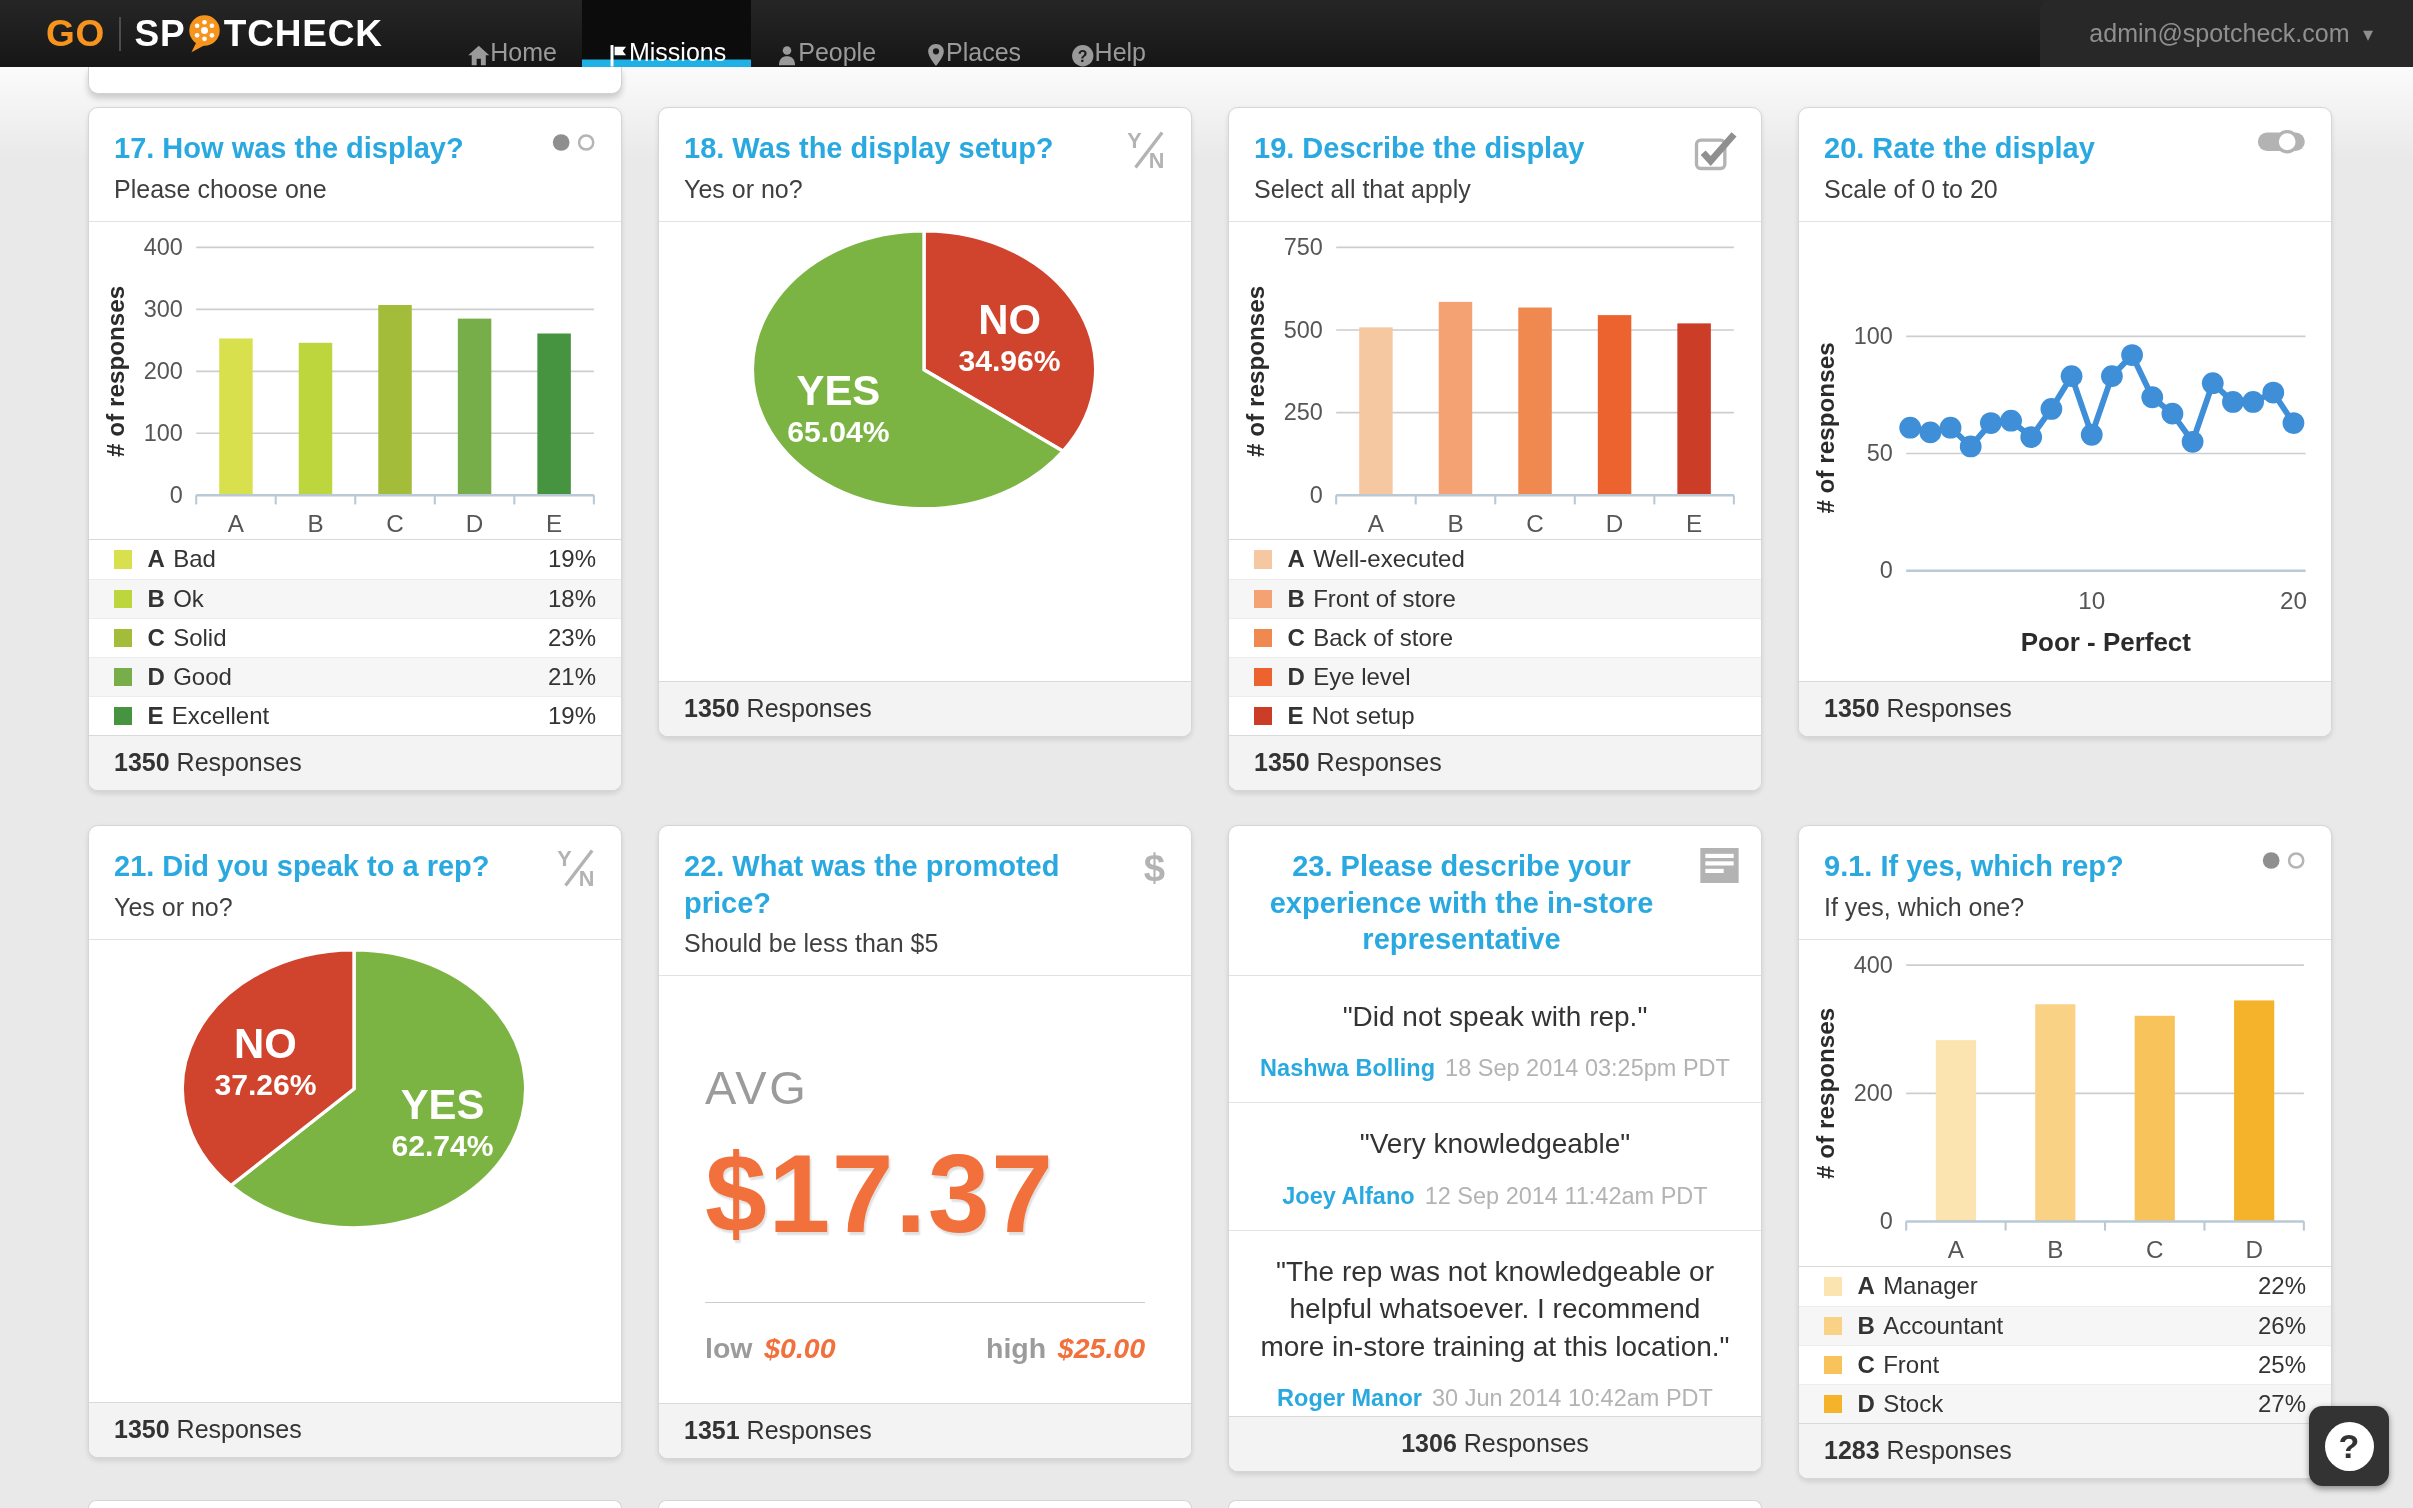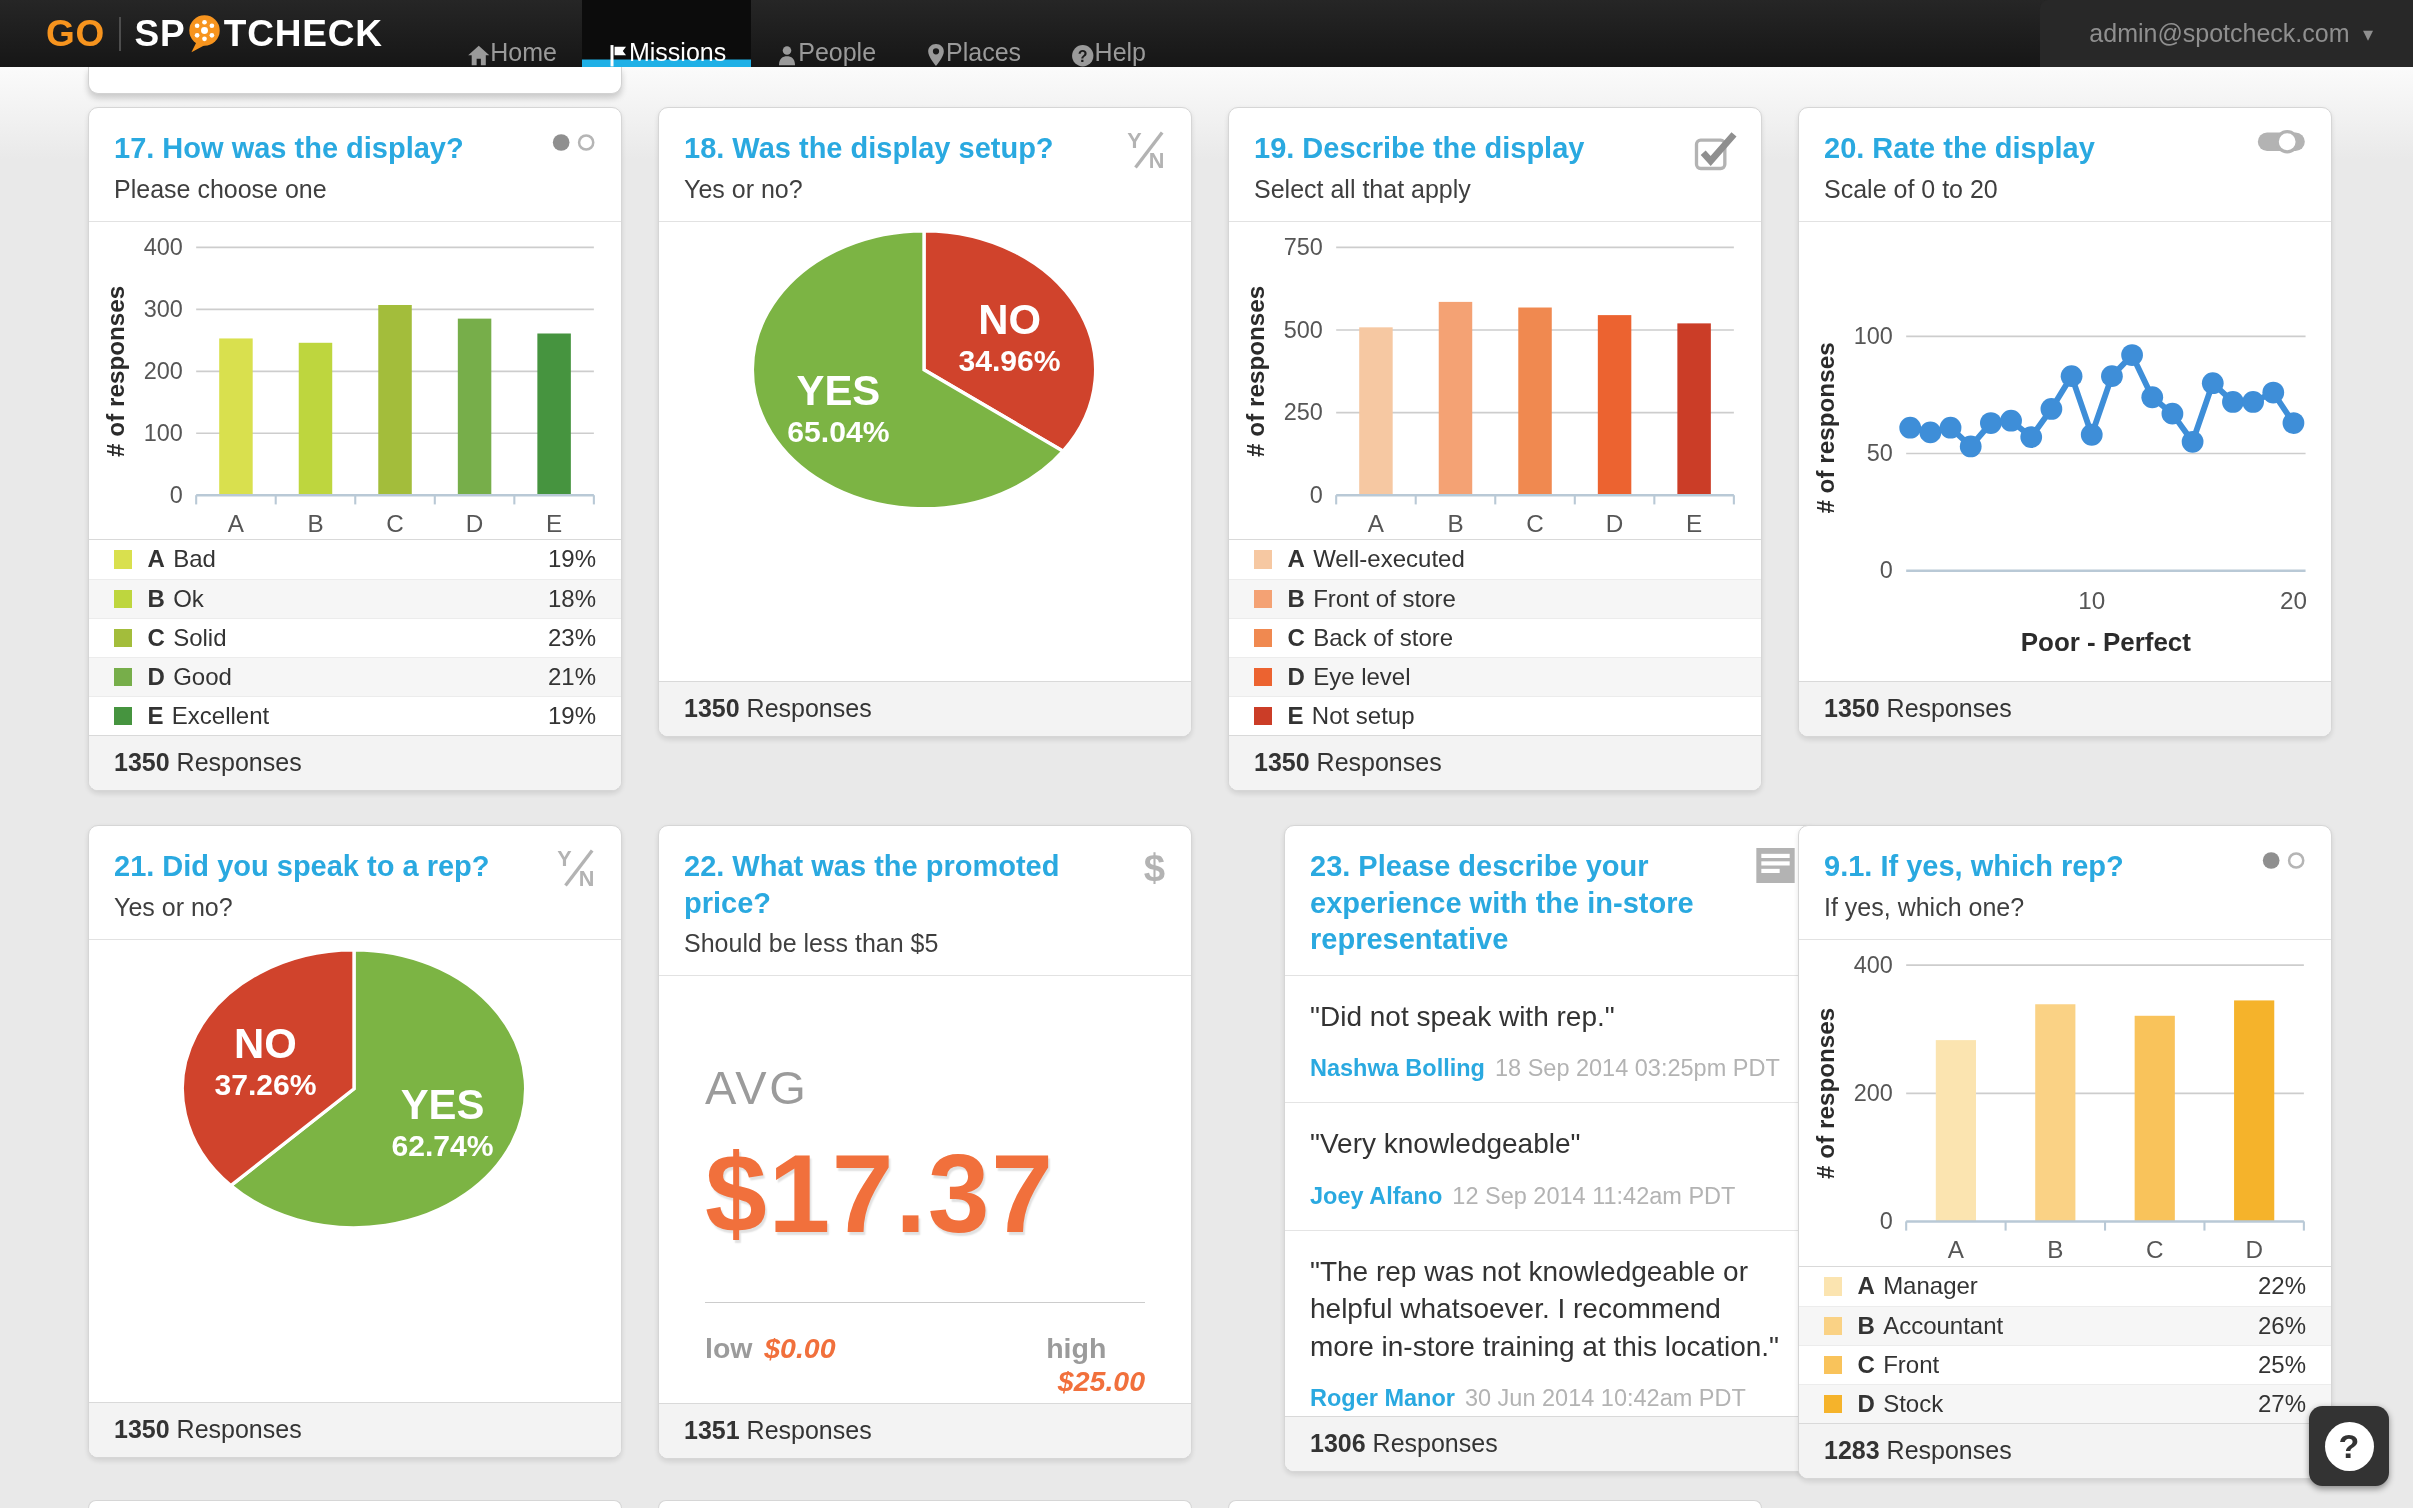--- a/index.html
+++ b/index.html
@@ -51,21 +51,21 @@
 
   
   .price-body { flex:1; padding:0 46px; }
   .avg-label { margin-top:84px; color:#9b9b9b; font-size:47px; letter-spacing:2.5px; }
   .avg-value { margin-top:15px; color:#f1703c; font-size:111px; font-weight:bold;
                text-shadow:1.7px 2.5px 1.7px rgba(0,0,0,0.12); letter-spacing:1.7px; }
   .price-hr { border:none; border-top:1.7px solid #cccccc; margin:44px 0 0 0; }
   .lowhigh { display:flex; margin-top:28.5px; font-size:28.5px; }
   .lh-label { color:#9b9b9b; font-weight:bold; }
   .lh-val { color:#f1703c; font-weight:bold; margin-left:11.7px;font-style:italic; }
-  .lh-high { margin-left:auto; display:flex;flex-direction:column; }
+  .lh-high { margin-left:auto; display:flex; }
 
   
   .resp-list { flex:1; display:flex; flex-direction:column; overflow:hidden; }
   .resp { padding:22px 25px 20px 25px; border-bottom:1.7px solid #e4e4e4; }
   .resp:last-child { border-bottom:none; }
   .resp-quote { color:#333; font-size:28px; line-height:1.34; }
   .resp-meta { margin-top:20px; font-size:23.5px; }
   .resp-name { color:#2aa9e0; font-weight:bold; cursor:pointer; }
   .resp-time { color:#b3b3b3; margin-left:10px; }
 
@@ -433,21 +433,21 @@
           <span class="lh-val">$25.00</span>
         </span>
       </div>
     </div>
     <div class="card-foot">
       <span class="fcount">1351</span>
       <span>Responses</span>
     </div>
   </div>
 
-  <div class="card" style="left:1284px; top:825px; height:647px;">
+  <div class="card" style="left:1228px; top:825px; height:647px;text-align:center;">
     <div class="card-head">
       <div class="card-title">23. Please describe your experience with the in-store representative</div>
       <span class="head-icon"><svg width="39" height="35" viewBox="0 0 46 42">
             <rect width="46" height="42" fill="#b3b3b3"></rect>
             <rect x="6" y="7" width="34" height="5" fill="#fff"></rect>
             <rect x="6" y="16" width="34" height="5" fill="#fff"></rect>
             <rect x="6" y="25" width="22" height="5" fill="#fff"></rect>
           </svg></span>
     </div>
     <div class="resp-list" id="resp-list">

